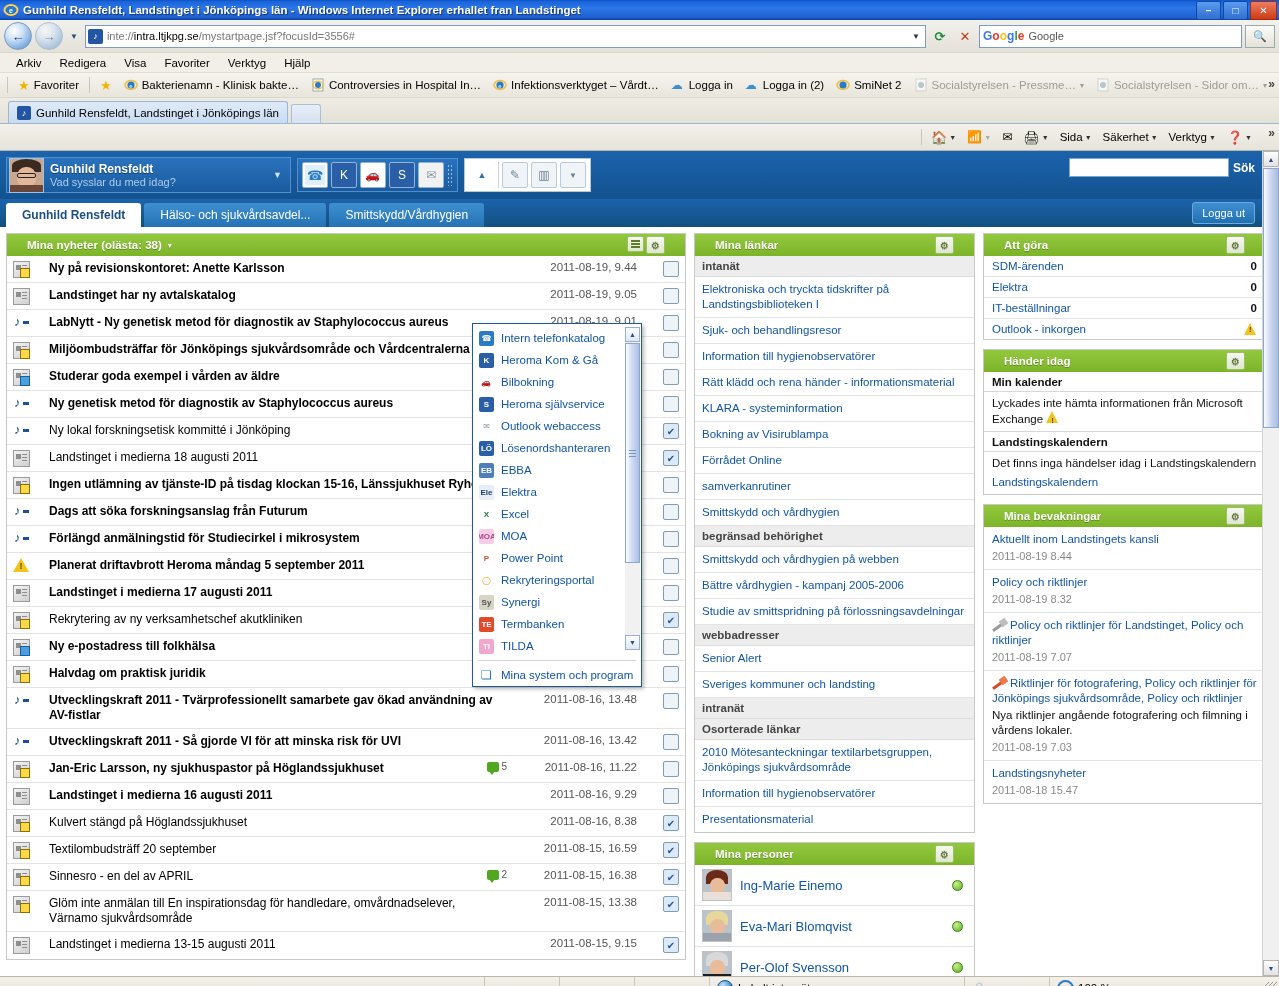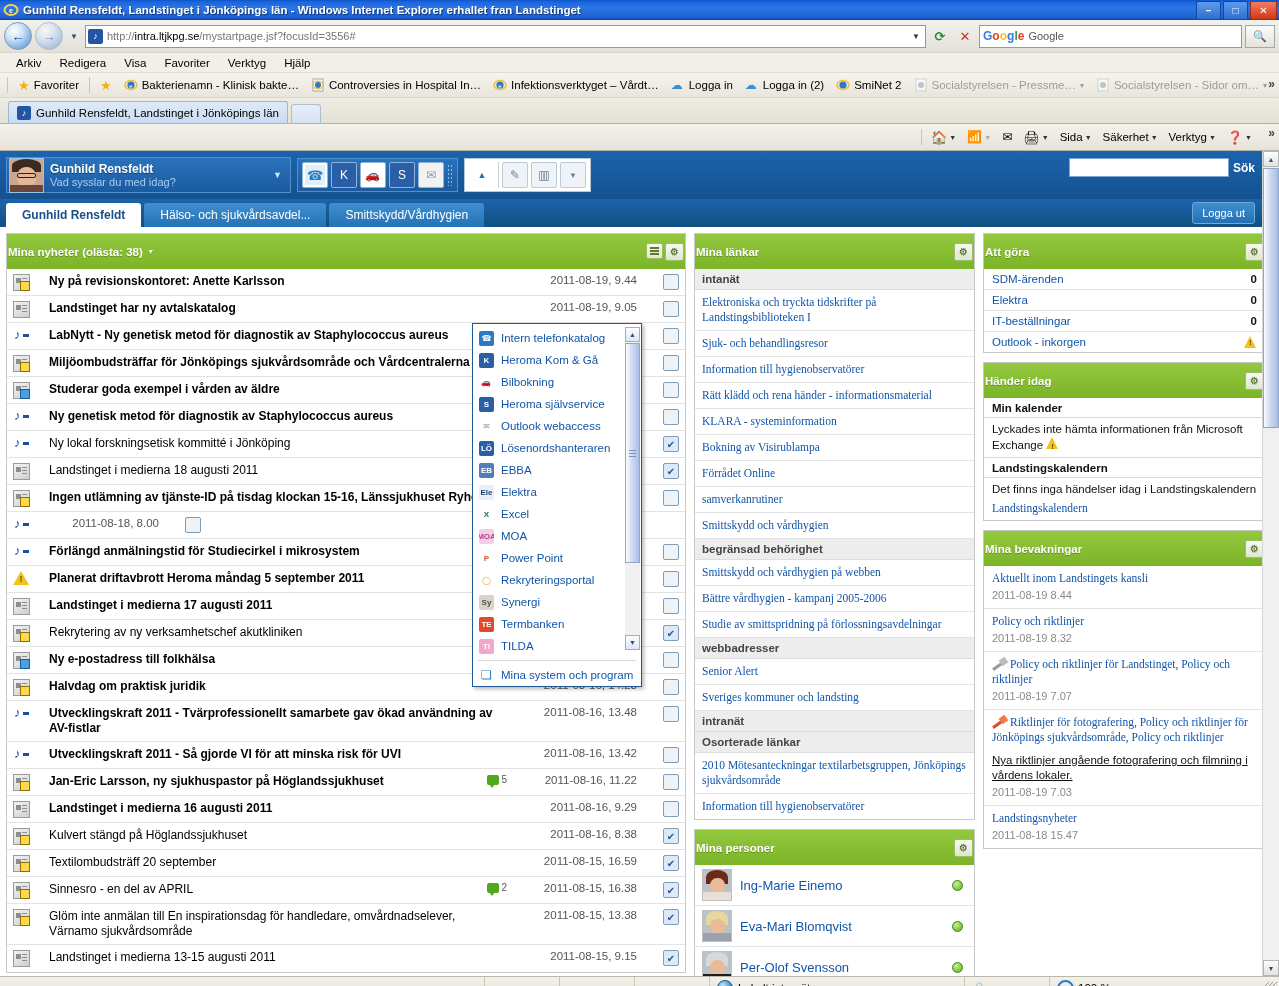--- a/index.html
+++ b/index.html
@@ -126,22 +126,22 @@
   .logout{position:absolute;right:24px;top:3px;height:20px;padding:0 9px;display:flex;align-items:center;
      background:linear-gradient(to bottom,#3f8fd0,#2070b4);border:1px solid #6fa9da;border-radius:3px;color:#fff;font-size:11px;}
 
   
   .grid{display:flex;gap:8px;padding:6px 20px 0 6px;box-sizing:border-box;height:755px;}
   .col-news{width:680px;flex:0 0 auto;}
   .col-mid{width:281px;flex:0 0 auto;}
   .col-right{width:283px;flex:0 0 auto;}
 
   .portlet{border:1px solid #c8c8c8;background:#fff;margin-bottom:9px;}
-  .phdr{height:35px;background:linear-gradient(to bottom,#92c83e,#7cb428);display:flex;align-items:center;
-     padding:0 1px;color:#fff;font-weight:bold;font-size:11.5px;text-shadow:0 1px 0 rgba(0,0,0,.25);}
+  .phdr{height:22px;background:linear-gradient(to bottom,#92c83e,#7cb428);display:flex;align-items:center;
+     padding:0 20px;color:#fff;font-weight:bold;font-size:11.5px;text-shadow:0 1px 0 rgba(0,0,0,.25);}
   .phdr .tools{margin-left:auto;display:flex;gap:2px;}
   .gearbtn{width:17px;height:16px;background:linear-gradient(to bottom,#f7f9f2,#dfe7cf);border:1px solid #9dbf63;
      border-radius:2px;display:flex;align-items:center;justify-content:center;font-size:10px;color:#4e6b22;}
   .listbtn{width:17px;height:16px;background:linear-gradient(to bottom,#f7f9f2,#dfe7cf);border:1px solid #9dbf63;
      border-radius:2px;display:flex;flex-direction:column;justify-content:center;gap:1px;padding:0 3px;box-sizing:border-box;}
   .listbtn i{display:block;height:2px;background:#5d7c2c;}
   .phdr .sortcaret{margin-left:6px;font-size:8px;}
 
   
   .newsrow{display:flex;align-items:flex-start;border-bottom:1px solid #e3e3e3;min-height:27px;
@@ -172,21 +172,21 @@
      line-height:11px;font-family:"Liberation Serif",serif;}
   .icoLab .dash{position:absolute;left:10px;top:6px;width:6px;height:3px;background:#1c4f9c;}
   .icoWarn{width:16px;height:14px;position:relative;}
   .icoWarn:before{content:"";position:absolute;left:0;top:0;border-left:8px solid transparent;
      border-right:8px solid transparent;border-bottom:14px solid #f2c31c;}
   .icoWarn:after{content:"!";position:absolute;left:6.5px;top:3px;font-size:9px;font-weight:bold;color:#6b4e00;}
 
   
   .linkgrp{background:#ededed;color:#444;font-weight:bold;font-size:11.5px;padding:4px 7px;border-bottom:1px solid #ddd;}
   .linkrow{padding:5px 7px;border-bottom:1px solid #e3e3e3;font-size:11.5px;line-height:15px;}
-  .linkrow a,.lnk{color:#1155a8;text-decoration:none;font-family:Liberation Serif, serif;}
+  .linkrow a,.lnk{color:#1155a8;text-decoration:none;}
   .linkrow:last-child{border-bottom:none;}
 
   
   .personrow{display:flex;align-items:center;gap:8px;padding:4px 7px;border-bottom:1px solid #e3e3e3;}
   .pthumb{width:28px;height:30px;flex:0 0 auto;border:1px solid #c0c0c0;position:relative;overflow:hidden;background:#b9c3cc;}
   .pthumb .h{position:absolute;left:3px;top:0;right:3px;height:14px;border-radius:50% 50% 0 0;}
   .pthumb .f{position:absolute;left:7px;top:8px;width:15px;height:16px;background:#e8bb9b;border-radius:46%;}
   .pthumb .b{position:absolute;left:0;bottom:0;width:100%;height:8px;}
   .pname{flex:1;color:#1155a8;font-size:13px;}
   .pdot{width:9px;height:9px;border-radius:50%;background:radial-gradient(circle at 35% 30%,#c8f08a,#59b024);
@@ -199,21 +199,21 @@
   .todorow:last-child{border-bottom:none;}
   .miniwarn{width:13px;height:12px;position:relative;display:inline-block;}
   .miniwarn:before{content:"";position:absolute;left:0;top:0;border-left:6.5px solid transparent;
      border-right:6.5px solid transparent;border-bottom:12px solid #f2c31c;}
   .miniwarn:after{content:"!";position:absolute;left:5px;top:2px;font-size:8px;font-weight:bold;color:#6b4e00;}
   .secthead{font-weight:bold;font-size:11.5px;color:#111;padding:4px 8px 3px;border-bottom:1px solid #d8d8d8;}
   .secttext{font-size:11.5px;color:#111;padding:4px 8px;line-height:15px;}
   .bevrow{padding:5px 8px;border-bottom:1px solid #e3e3e3;font-size:11.5px;line-height:15px;}
   .bevrow:last-child{border-bottom:none;}
   .bevdate{color:#8a8a8a;font-size:11px;margin-top:2px;}
-  .bevdesc{color:#111;margin-top:8px;line-height:15px;text-decoration:underline;}
+  .bevdesc{color:#111;margin-top:2px;line-height:15px;}
   .pin{display:inline-block;width:15px;height:12px;position:relative;vertical-align:-2px;margin-right:3px;}
   .pin .stem{position:absolute;left:0;top:7px;width:11px;height:3px;background:#9a9a9a;transform:rotate(-35deg);}
   .pin .head{position:absolute;left:8px;top:0px;width:7px;height:7px;background:#bdbdbd;transform:rotate(-35deg);}
   .pin.red .stem{background:#d94a2a;}
   .pin.red .head{background:#f07a4a;}
 
   
   .dropmenu{position:absolute;left:472px;top:172px;width:170px;background:#fff;border:1px solid #1f5a96;
      box-shadow:2px 2px 4px rgba(0,0,0,.28);z-index:50;padding:3px 0 0 0;box-sizing:border-box;}
   .dmitem{display:flex;align-items:center;gap:7px;height:22px;padding:0 6px;font-size:11.5px;color:#1155a8;}
@@ -265,21 +265,21 @@
   </div>
 </div>
 
 <div class="addrrow">
   <div class="navbtn">←</div>
   <div class="navbtn disabled">→</div>
   <div class="navdrop">▼</div>
   <div class="urlbox">
     <div class="favico">♪</div>
     <div class="urltext">
-      <span>http://</span><span class="dom">intra.ltjkpg.se</span><span>/mystartpage.jsf?focusId=3556#</span>
+      <span>inte://</span><span class="dom">intra.ltjkpg.se</span><span>/mystartpage.jsf?focusId=3556#</span>
     </div>
     <div class="caret">▼</div>
   </div>
   <div class="ico-btn" style="color:#1f8a3a;font-weight:bold;">⟳</div>
   <div class="ico-btn" style="color:#c23b1e;font-weight:bold;">✕</div>
   <div class="searchbox">
     <div class="g"><span>G</span><span>o</span><span>o</span><span>g</span><span>l</span><span>e</span></div>
     <div class="ph">Google</div>
   </div>
   <div class="srchgo">🔍</div>
@@ -559,20 +559,21 @@
               </span>
               <span class="ntitle bold">Ingen utlämning av tjänste-ID på tisdag klockan 15-16, Länssjukhuset Ryhov</span>
               <span class="ndate">2011-08-18, 10.23</span>
               <span class="ncheck"></span>
             </div>
             <div class="newsrow">
               <span class="nico icoLab">
                 <span class="j">♪</span>
                 <span class="dash"></span>
               </span>
+              <span class="ntitle bold">Dags att söka forskningsanslag från Futurum</span>
               <span class="ndate">2011-08-18, 8.00</span>
               <span class="ncheck"></span>
             </div>
             <div class="newsrow">
               <span class="nico icoLab">
                 <span class="j">♪</span>
                 <span class="dash"></span>
               </span>
               <span class="ntitle bold">Förlängd anmälningstid för Studiecirkel i mikrosystem</span>
               <span class="ndate">2011-08-17, 13.53</span>
@@ -733,20 +734,21 @@
             <div class="linkrow"><span class="lnk">Smittskydd och vårdhygien på webben</span></div>
             <div class="linkrow"><span class="lnk">Bättre vårdhygien - kampanj 2005-2006</span></div>
             <div class="linkrow"><span class="lnk">Studie av smittspridning på förlossningsavdelningar</span></div>
             <div class="linkgrp">webbadresser</div>
             <div class="linkrow"><span class="lnk">Senior Alert</span></div>
             <div class="linkrow"><span class="lnk">Sveriges kommuner och landsting</span></div>
             <div class="linkgrp">intranät</div>
             <div class="linkgrp">Osorterade länkar</div>
             <div class="linkrow"><span class="lnk">2010 Mötesanteckningar textilarbetsgruppen, Jönköpings sjukvårdsområde</span></div>
             <div class="linkrow"><span class="lnk">Information till hygienobservatörer</span></div>
+            <div class="linkrow"><span class="lnk">Presentationsmaterial</span></div>
           </div>
       </div>
 
       <div class="portlet">
         <div class="phdr">
           <span>Mina personer</span>
           <span class="tools">
               <span class="gearbtn">⚙</span>
             </span>
         </div>

